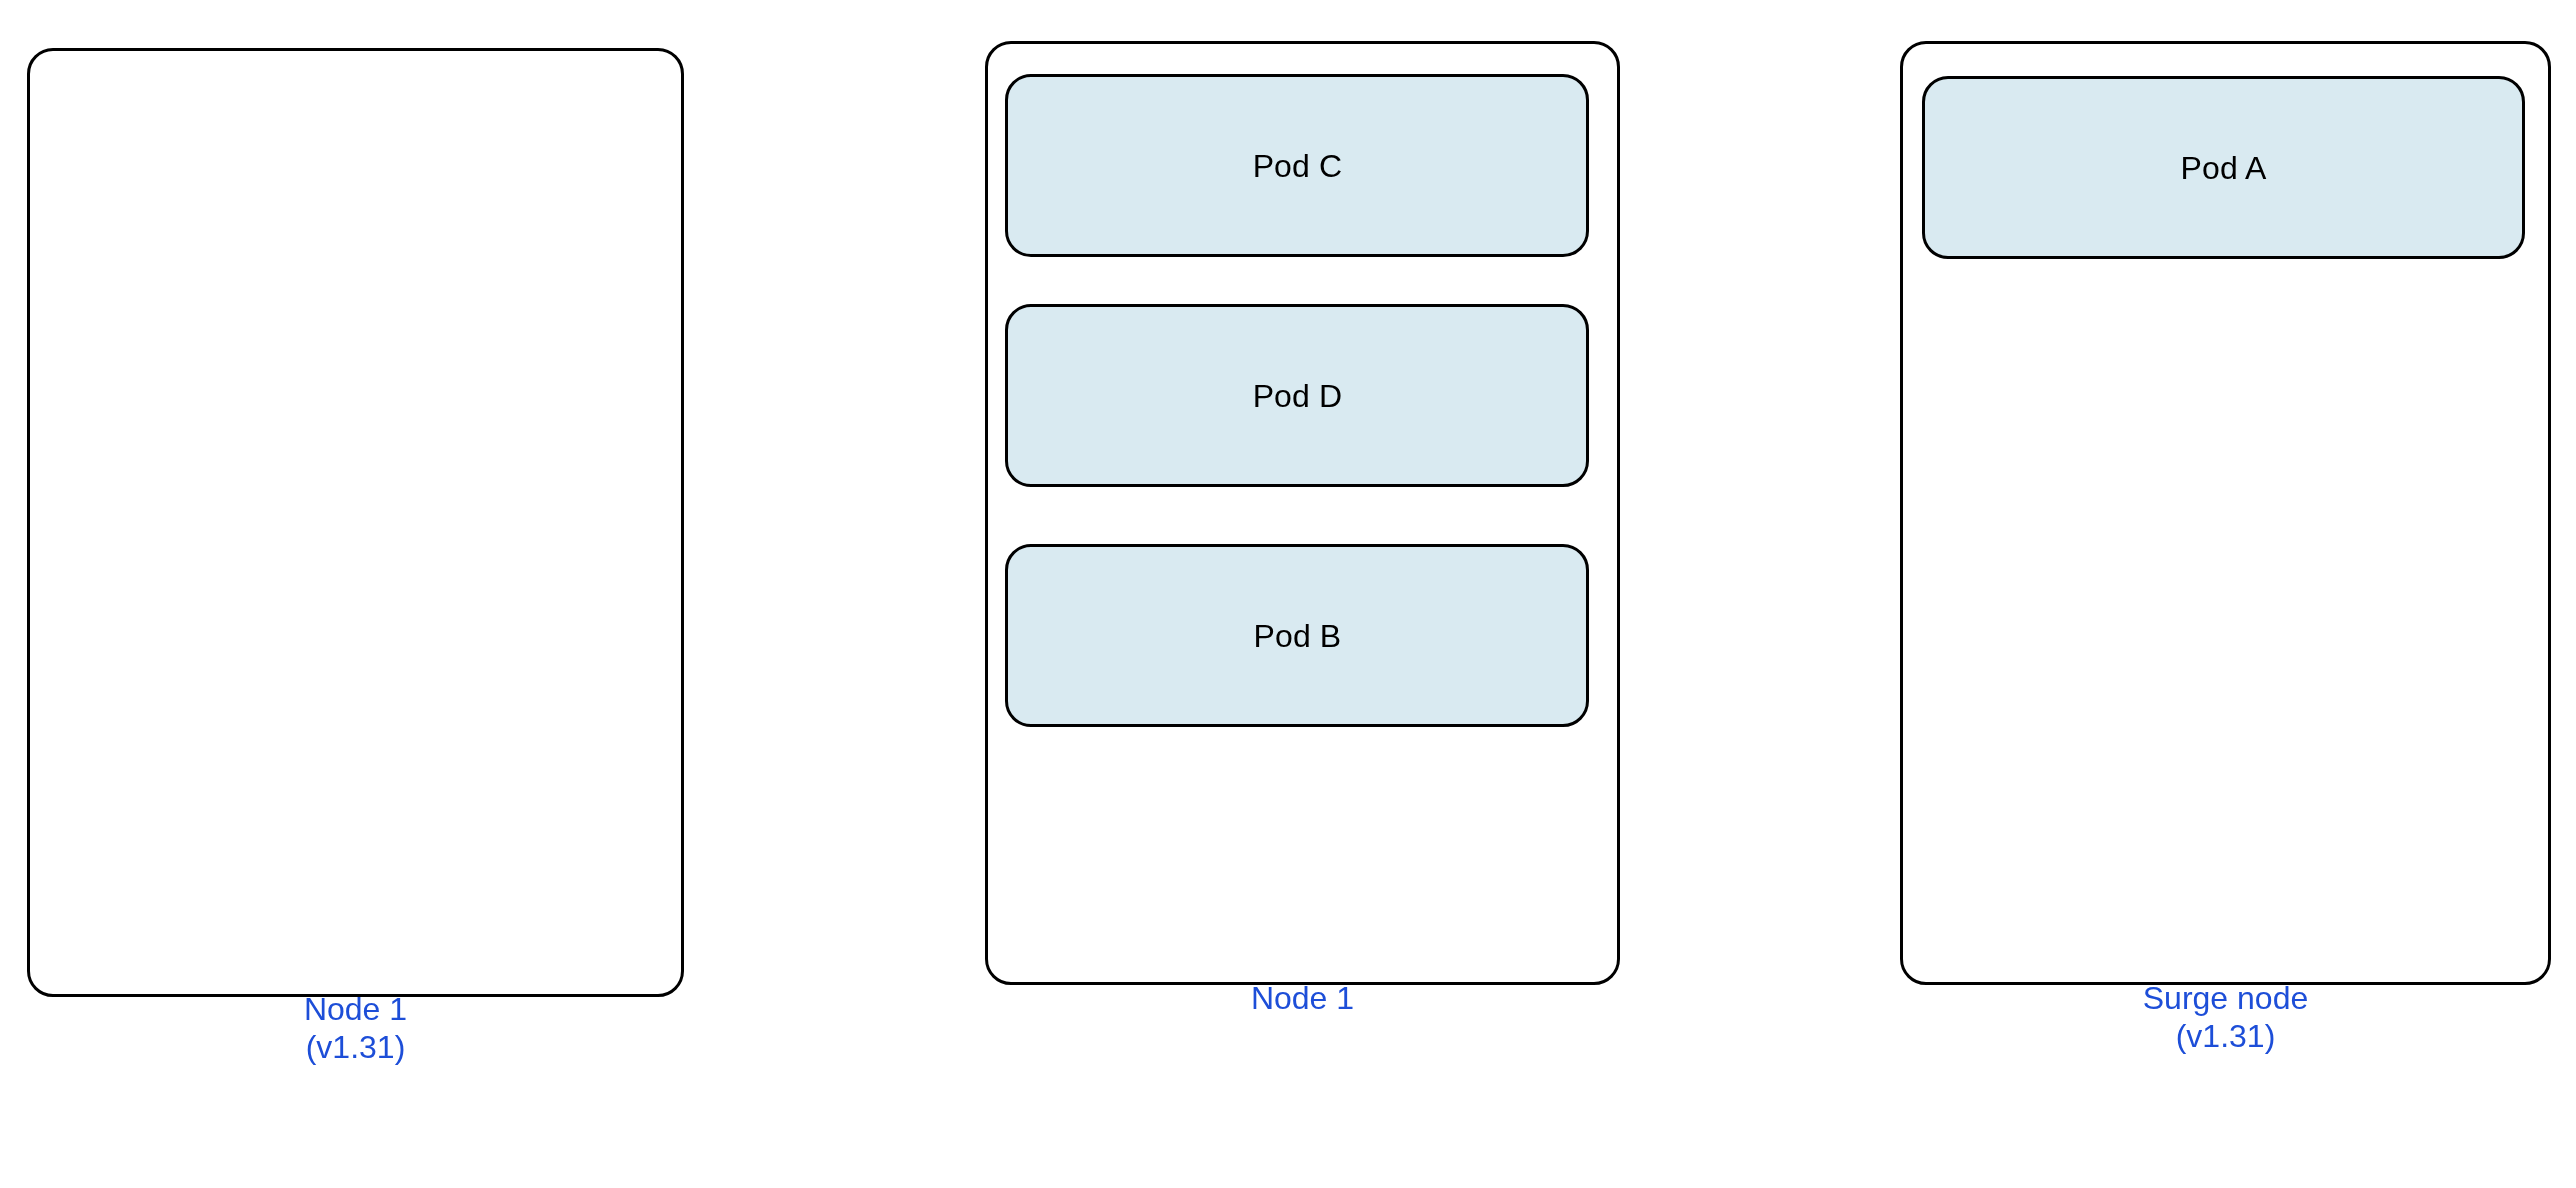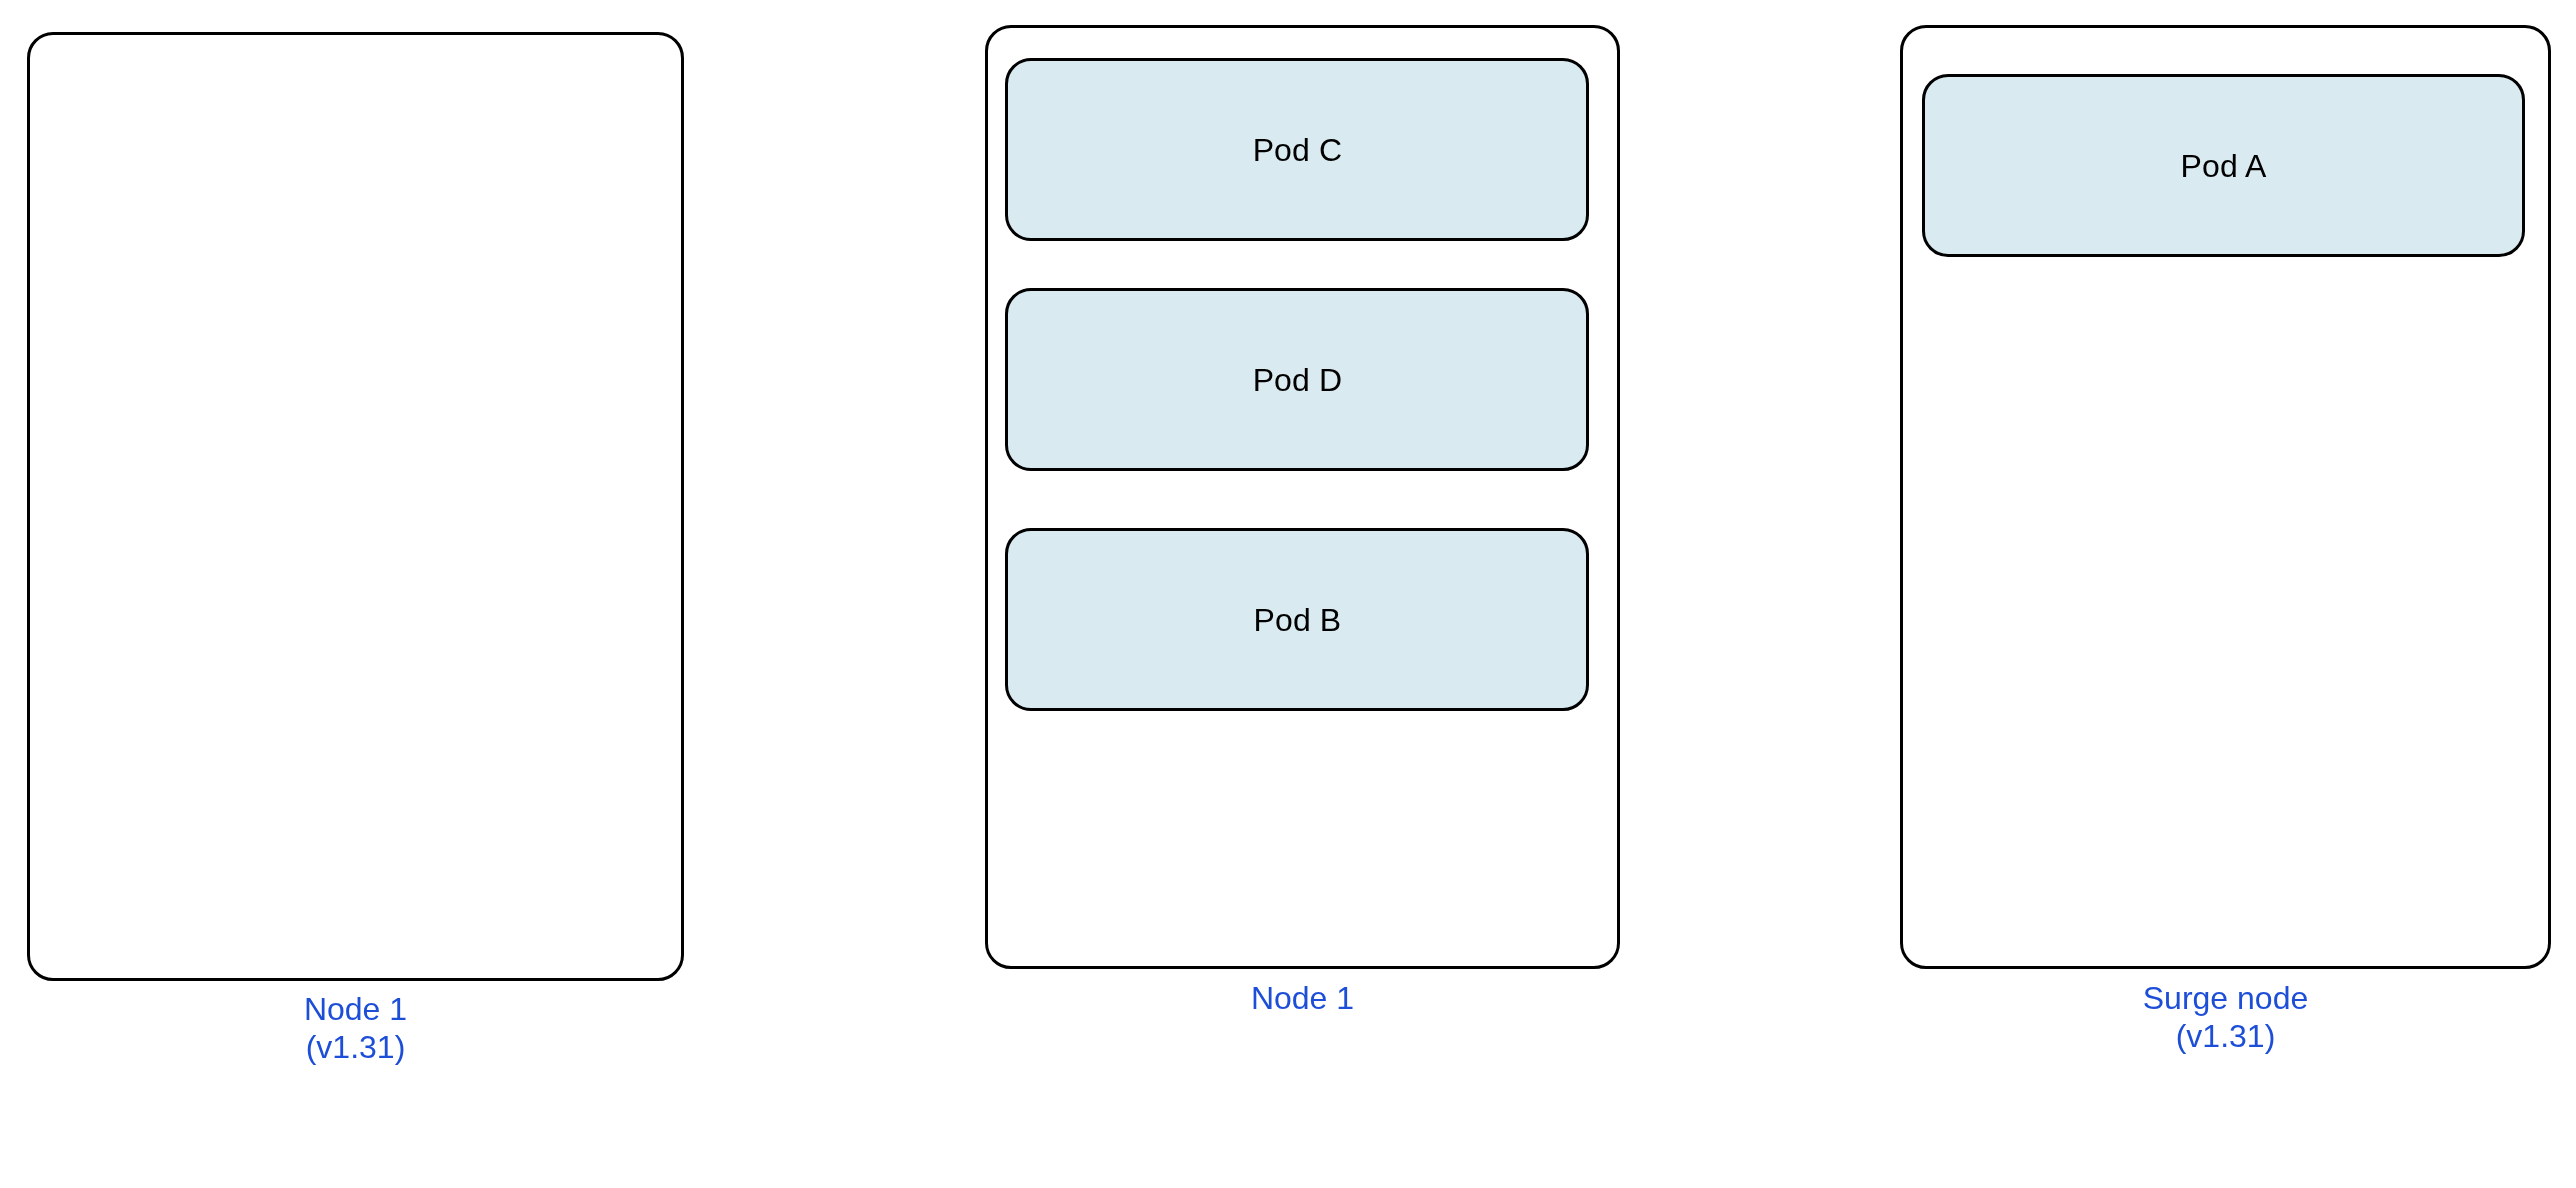--- a/index.html
+++ b/index.html
@@ -22,20 +22,21 @@
     background: #ffffff;
   }
 
   
   .node {
     position: absolute;
     box-sizing: border-box;
     background: #ffffff;
     border: 3.1px solid #000000;
     border-radius: 26px;
+    margin-top: 16px;
   }
 
   .node-1 { left: 27px;   top: 32px; width: 657px; height: 949px; }
   .node-2 { left: 985px; top: 25px; width: 635px; height: 944px; }
   .node-3 { left: 1900px; top: 25px; width: 651px; height: 944px; }
 
   
   .pod-stack {
     position: absolute;
     left: 0;
@@ -64,21 +65,21 @@
   }
 
   
   .node-2 .pod { left: 17.4px; width: 584px; height: 183px; }
   .node-2 .pod-c { top: 30px; }
   .node-2 .pod-d { top: 260px; }
   .node-2 .pod-b { top: 500px; }
 
   
   .node-3 .pod { left: 19px; width: 603px; height: 183px; }
-  .node-3 .pod-a { top: 46px; }
+  .node-3 .pod-a { top: 32px; }
 
   
   .node-caption {
     position: absolute;
     text-align: center;
     font-size: 32px;
     line-height: 1.18;
     color: #1d4ed8;
     white-space: nowrap;
   }

